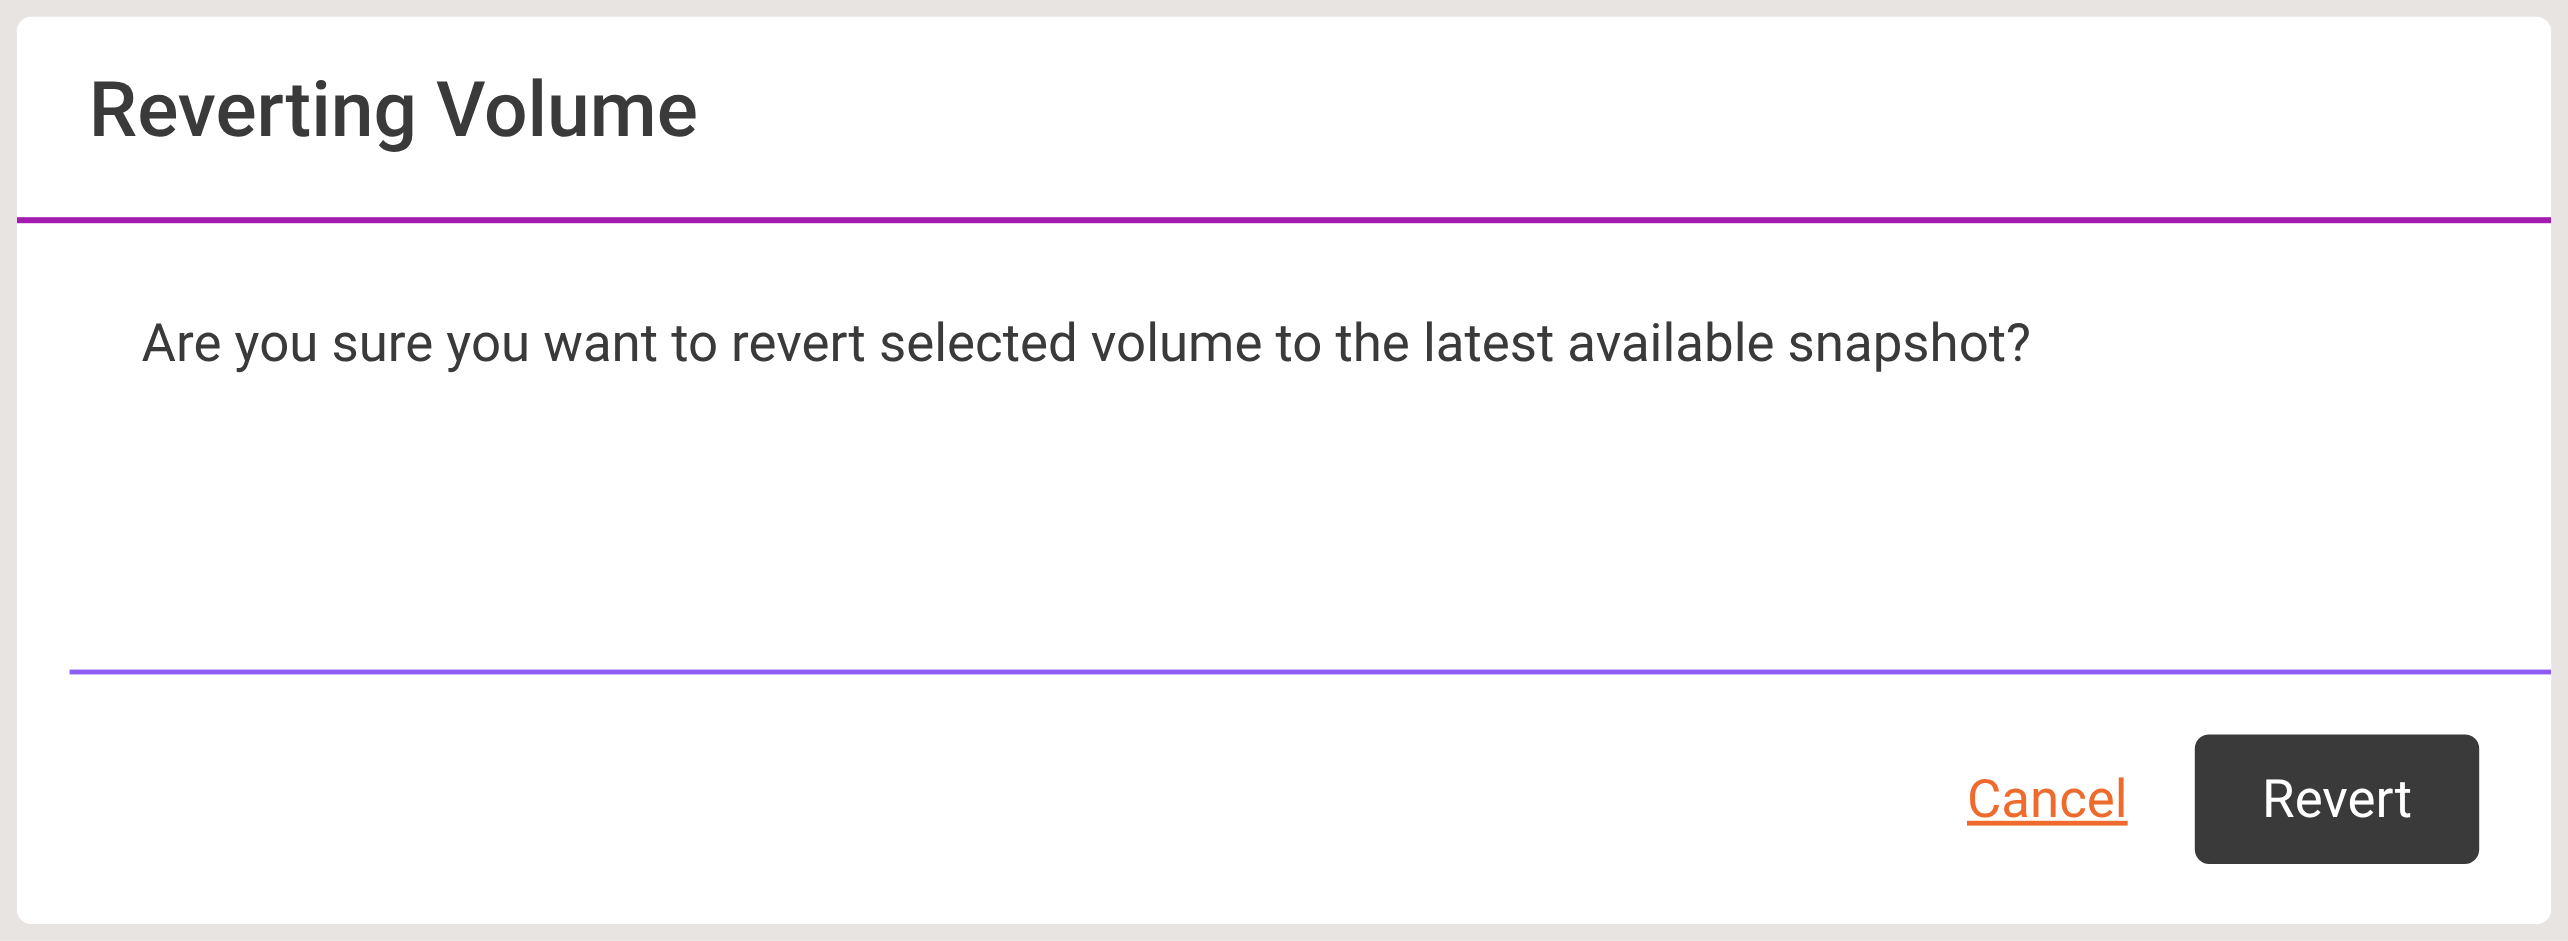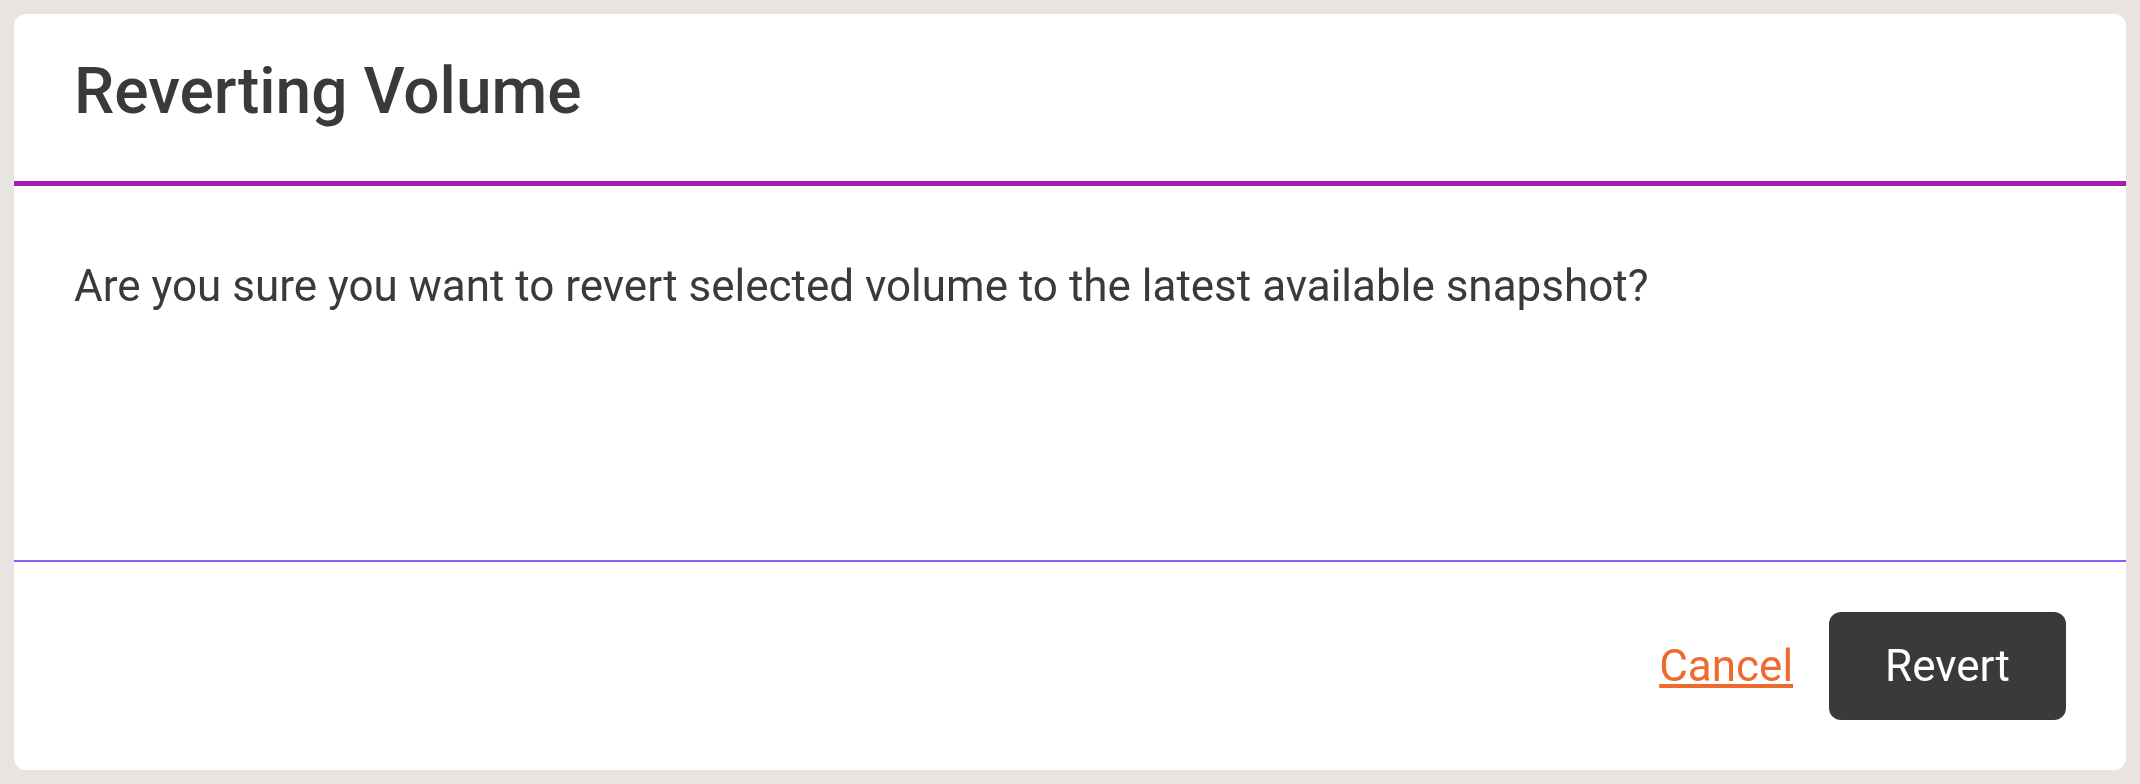--- a/index.html
+++ b/index.html
@@ -32,34 +32,35 @@
     }
     .dialog-title {
       font-size: 64px;
       font-weight: 500;
       color: #3a3a3a;
       line-height: 1.2;
     }
     .dialog-body {
       flex: 1;
       padding: 70px 60px 70px 60px;
-      border-bottom: 2px solid #8b5cf6;
+      border-bottom: 4px solid #8b5cf6;
+      margin-left: 44px;
     }
     .dialog-message {
       font-size: 44px;
       font-weight: 400;
       color: #3a3a3a;
       line-height: 1.4;
     }
     .dialog-footer {
       padding: 50px 60px 50px 60px;
       display: flex;
       justify-content: flex-end;
       align-items: center;
-      gap: 36px;
+      gap: 56px;
     }
     .cancel-link {
       font-size: 44px;
       font-weight: 400;
       color: #ee6b2d;
       text-decoration: underline;
       cursor: pointer;
       background: none;
       border: none;
       font-family: inherit;

